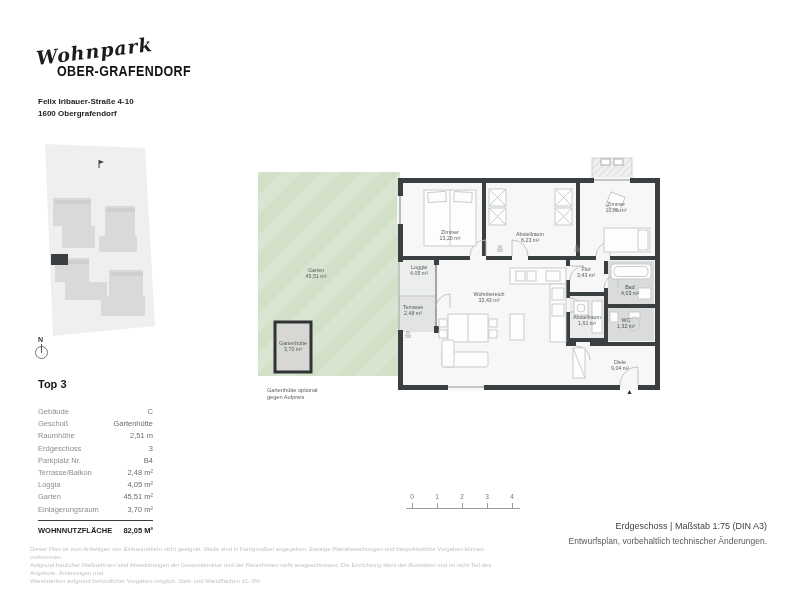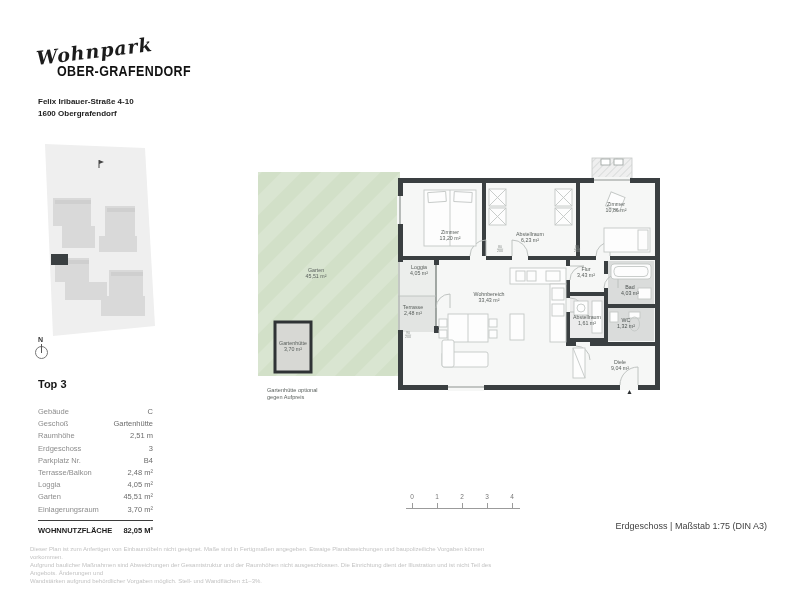--- a/index.html
+++ b/index.html
@@ -402,19 +402,20 @@
     <div class="stick" style="left:83px;"></div>
     <div class="stick" style="left:108px;"></div>
     <div class="snum" style="left:8px;">0</div>
     <div class="snum" style="left:33px;">1</div>
     <div class="snum" style="left:58px;">2</div>
     <div class="snum" style="left:83px;">3</div>
     <div class="snum" style="left:108px;">4</div>
   </div>
 
   <div class="foot-r1">Erdgeschoss | Maßstab 1:75 (DIN A3)</div>
+  <div class="foot-r2">Entwurfsplan, vorbehaltlich technischer Änderungen.</div>
   <div class="disclaimer">
     <div>Dieser Plan ist zum Anfertigen von Einbaumöbeln nicht geeignet. Maße sind in Fertigmaßen angegeben. Etwaige Planabweichungen und baupolizeiliche Vorgaben können vorkommen.</div>
     <div>Aufgrund baulicher Maßnahmen sind Abweichungen der Gesamtstruktur und der Raumhöhen nicht ausgeschlossen. Die Einrichtung dient der Illustration und ist nicht Teil des Angebots. Änderungen und</div>
     <div>Wandstärken aufgrund behördlicher Vorgaben möglich. Stell- und Wandflächen ±1–3%.</div>
   </div>
 
 </div>
 
 </body></html>

